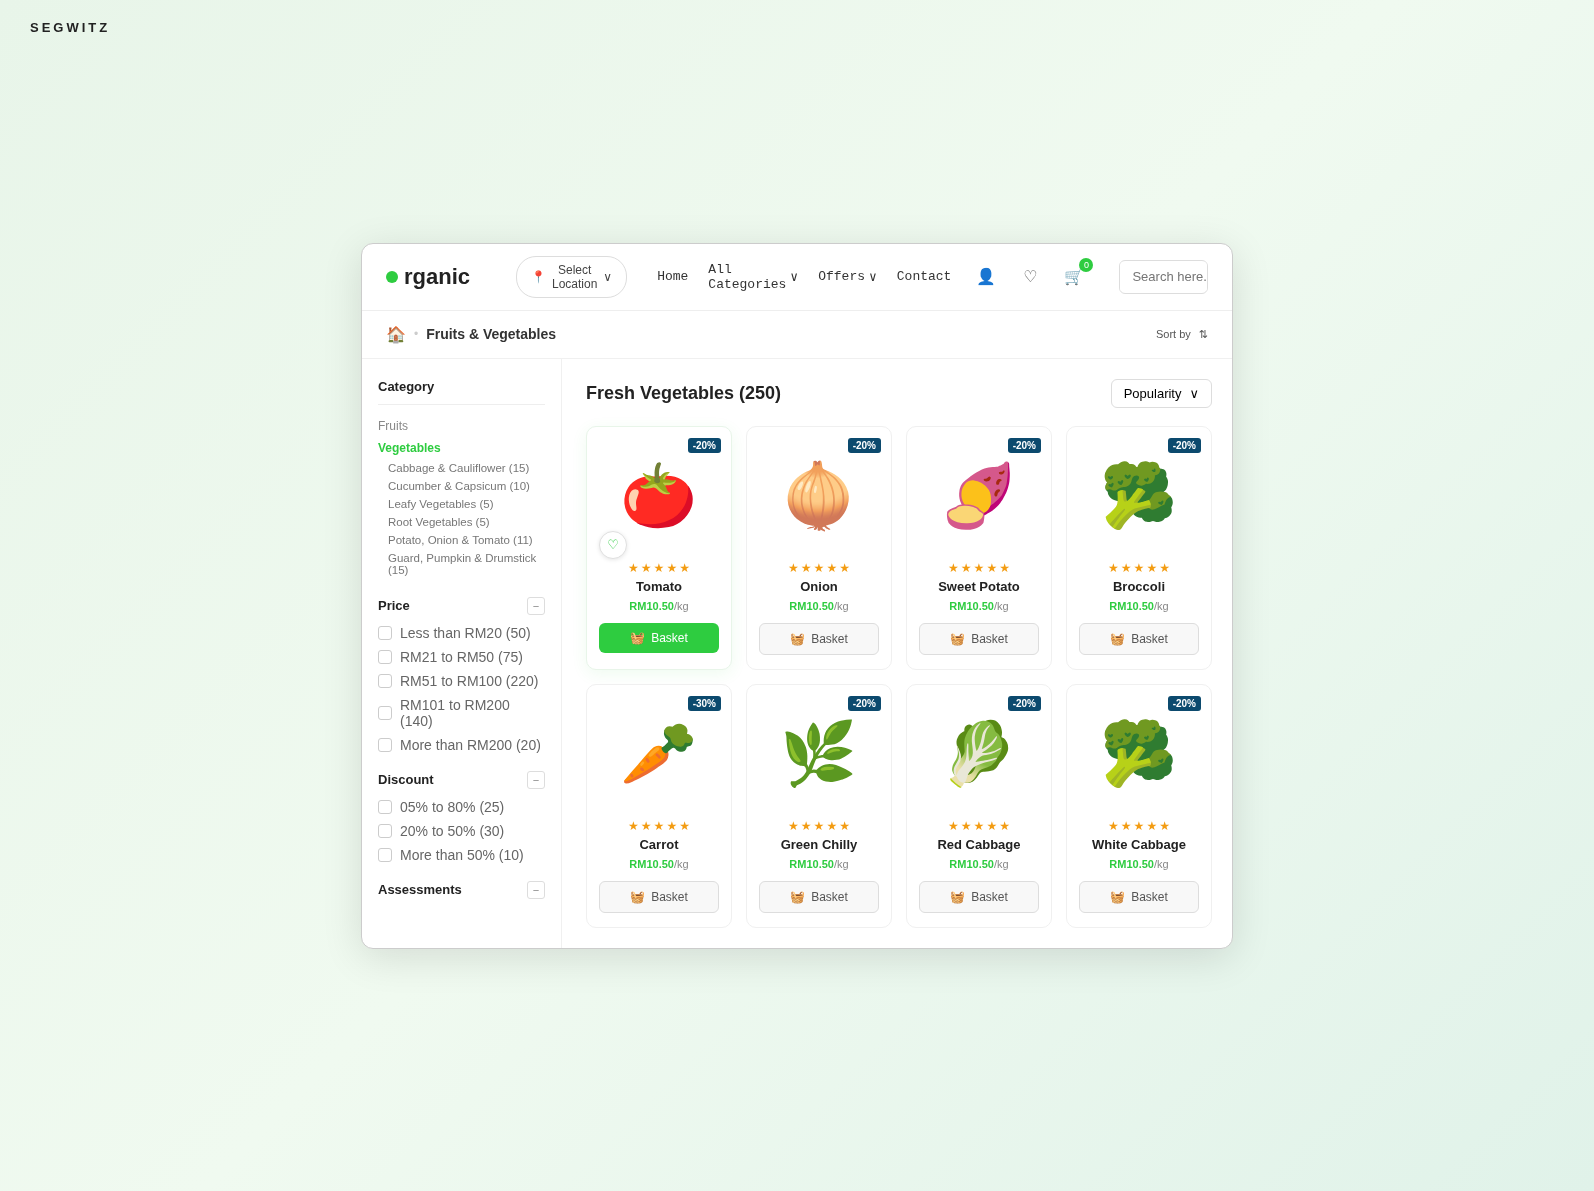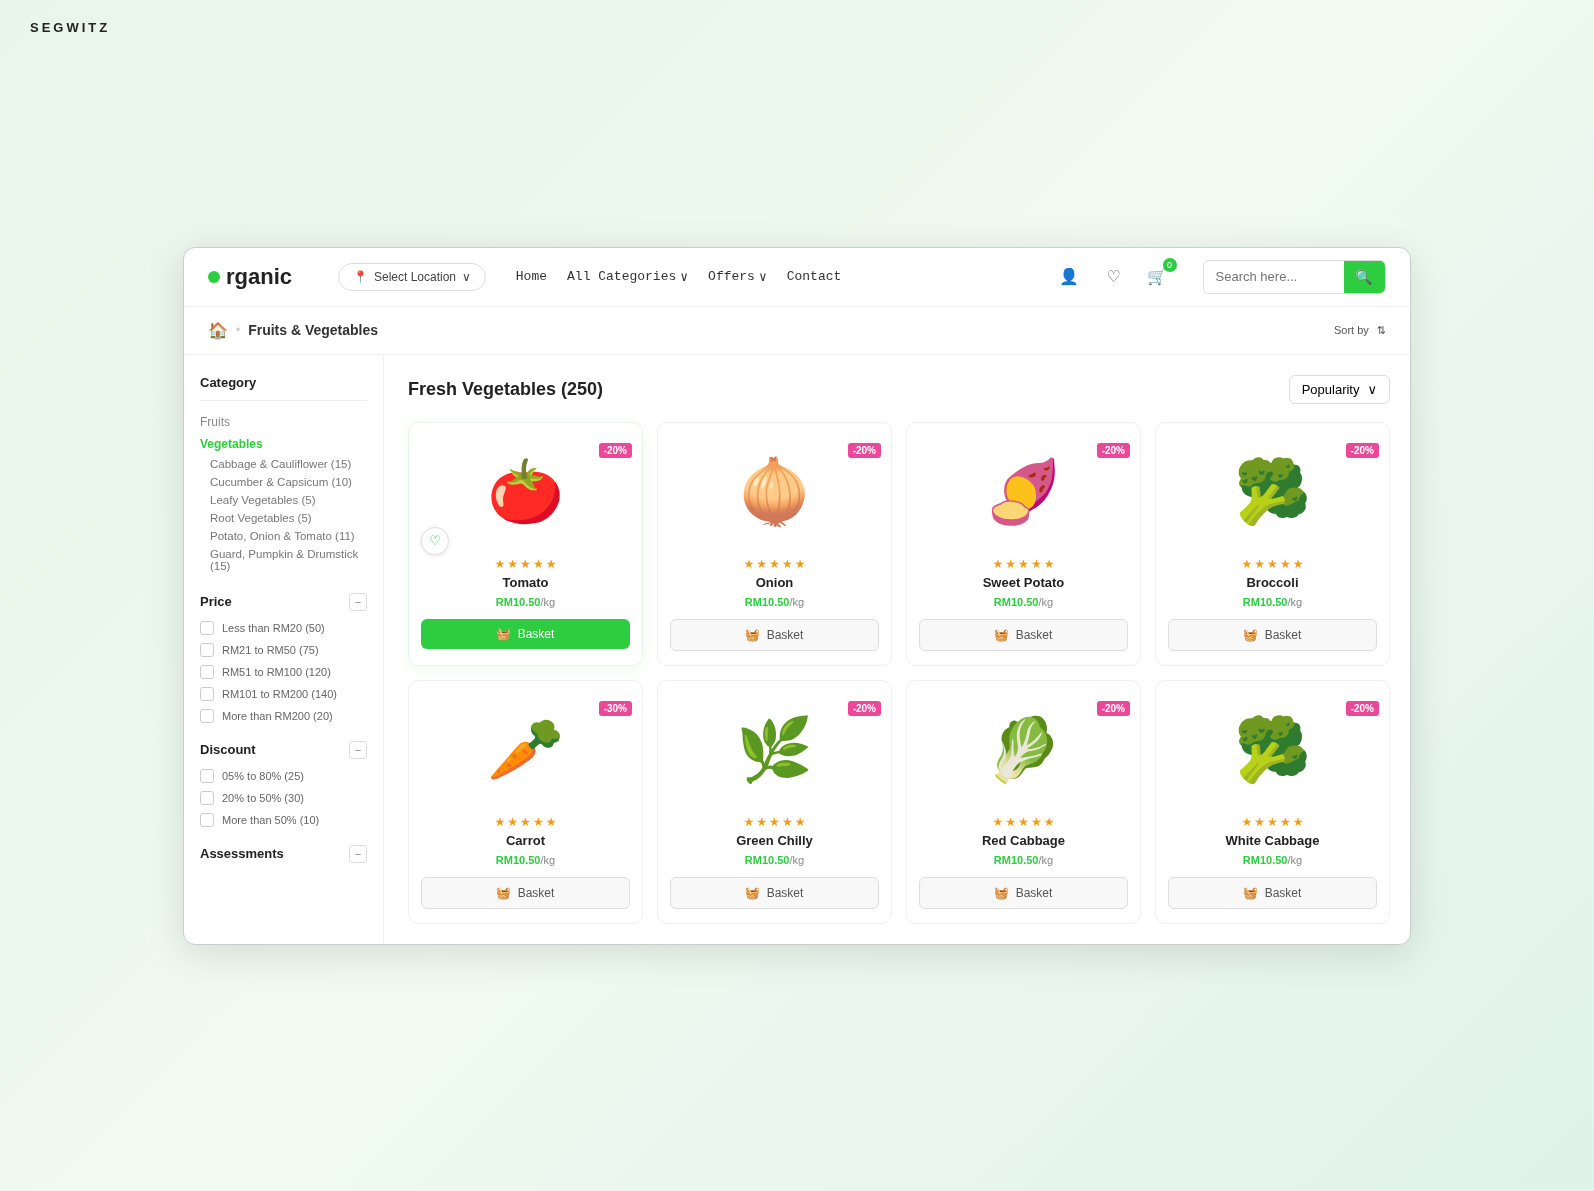--- a/index.html
+++ b/index.html
@@ -15,21 +15,21 @@
     .site-label {
       position: fixed;
       top: 20px;
       left: 30px;
       font-size: 13px;
       font-weight: 600;
       letter-spacing: 3px;
       color: #222;
     }
     .browser-window {
-      width: 1228px;
+      width: 872px;
       background: #fff;
       border-radius: 12px;
       border: 1px solid #ccc;
       box-shadow: 0 8px 40px rgba(0,0,0,0.12);
       overflow: hidden;
     }
     
     .header {
       display: flex;
       align-items: center;
@@ -236,21 +236,21 @@
     }
     .checkbox {
       width: 14px;
       height: 14px;
       border: 1.5px solid #ccc;
       border-radius: 3px;
       cursor: pointer;
       flex-shrink: 0;
     }
     .checkbox-label {
-      font-size: 11px;
+      font-size: 14px;
       color: #666;
     }
     
     .product-area {
       flex: 1;
       padding: 20px;
     }
     .product-header {
       display: flex;
       align-items: center;
@@ -285,23 +285,23 @@
       position: relative;
       background: #fff;
       transition: box-shadow 0.2s;
     }
     .product-card.highlighted {
       border: 1.5px solid #e8f5e9;
       box-shadow: 0 4px 16px rgba(46,204,64,0.08);
     }
     .discount-badge {
       position: absolute;
-      top: 20px;
+      top: 11px;
       right: 10px;
-      background: #ec4899;
+      background: #0c4a6e;
       color: #fff;
       font-size: 10px;
       font-weight: 700;
       padding: 2px 5px;
       border-radius: 3px;
     }
     .wishlist-btn {
       position: absolute;
       bottom: 110px;
       left: 12px;
@@ -456,21 +456,21 @@
         <div class="checkbox-row">
           <div class="checkbox"></div>
           <span class="checkbox-label">Less than RM20 (50)</span>
         </div>
         <div class="checkbox-row">
           <div class="checkbox"></div>
           <span class="checkbox-label">RM21 to RM50 (75)</span>
         </div>
         <div class="checkbox-row">
           <div class="checkbox"></div>
-          <span class="checkbox-label">RM51 to RM100 (120)</span>
+          <span class="checkbox-label">RM51 to RM100 (220)</span>
         </div>
         <div class="checkbox-row">
           <div class="checkbox"></div>
           <span class="checkbox-label">RM101 to RM200 (140)</span>
         </div>
         <div class="checkbox-row">
           <div class="checkbox"></div>
           <span class="checkbox-label">More than RM200 (20)</span>
         </div>
       </div>

